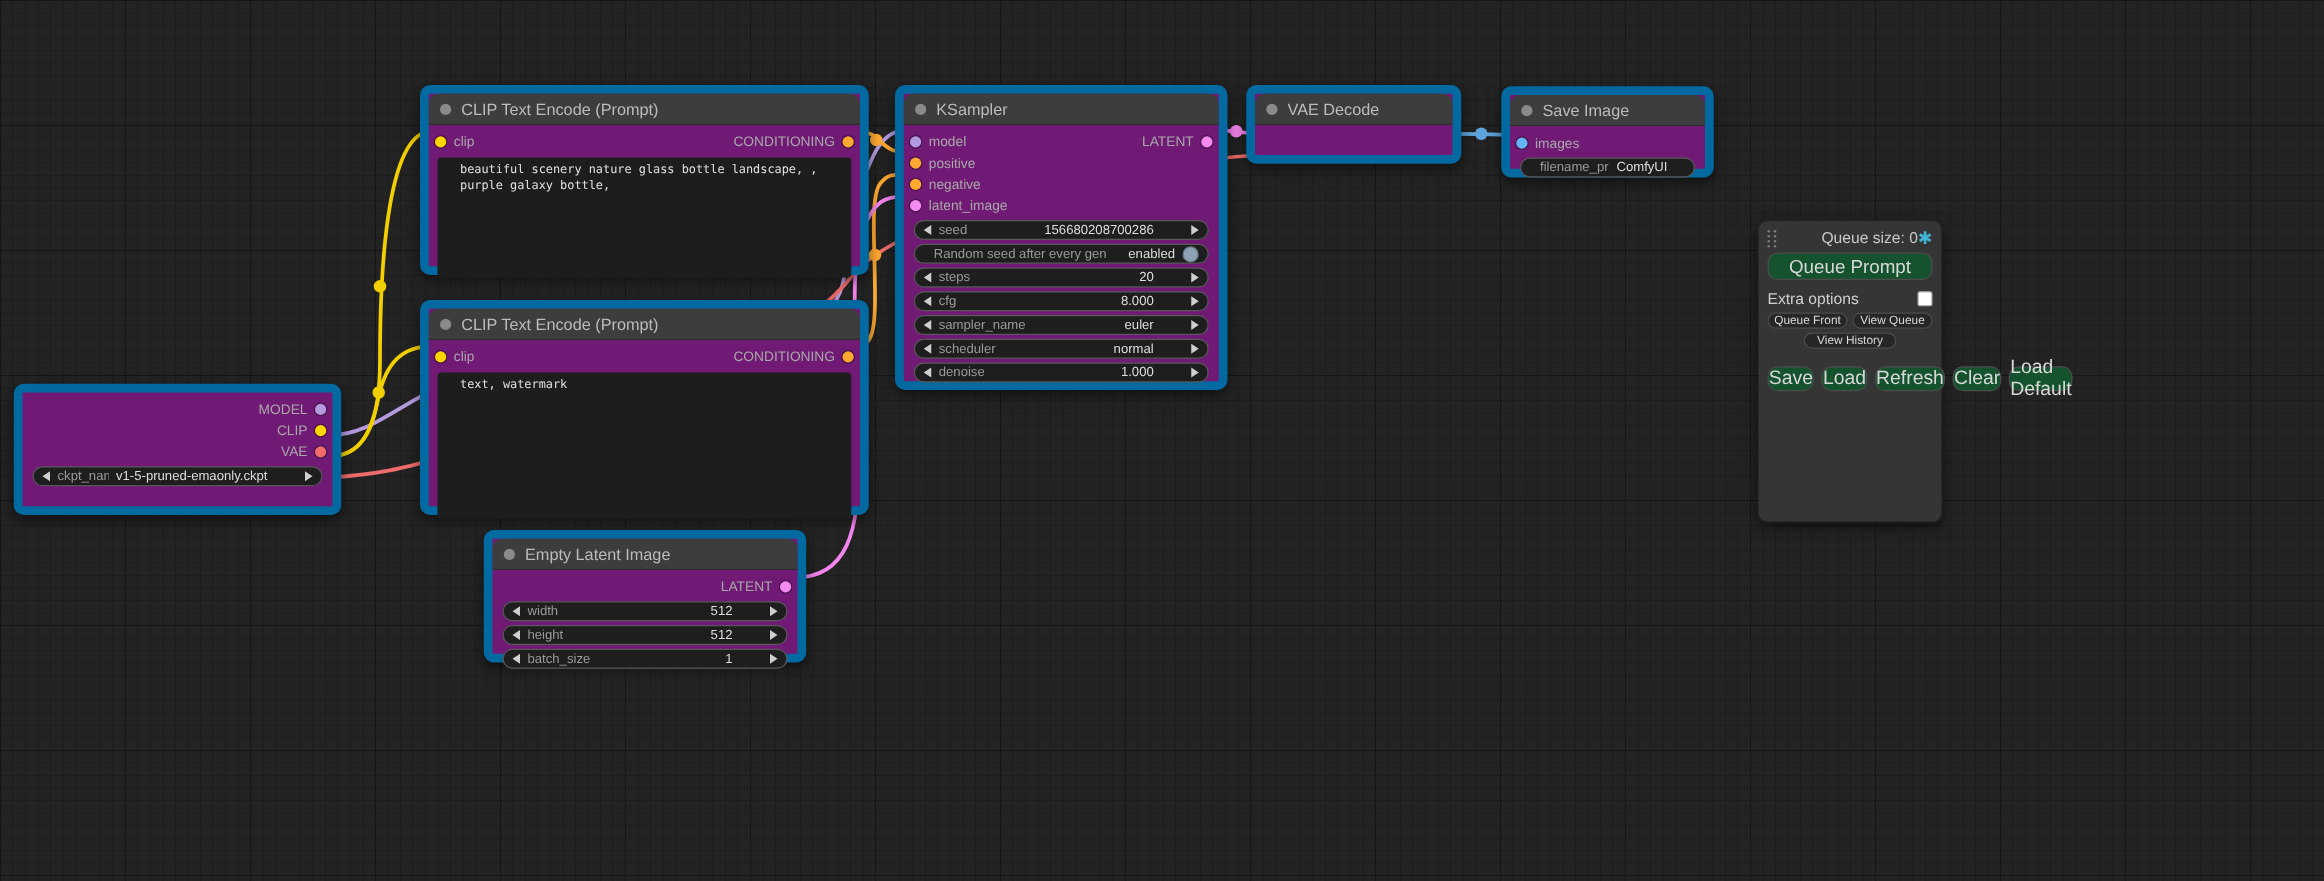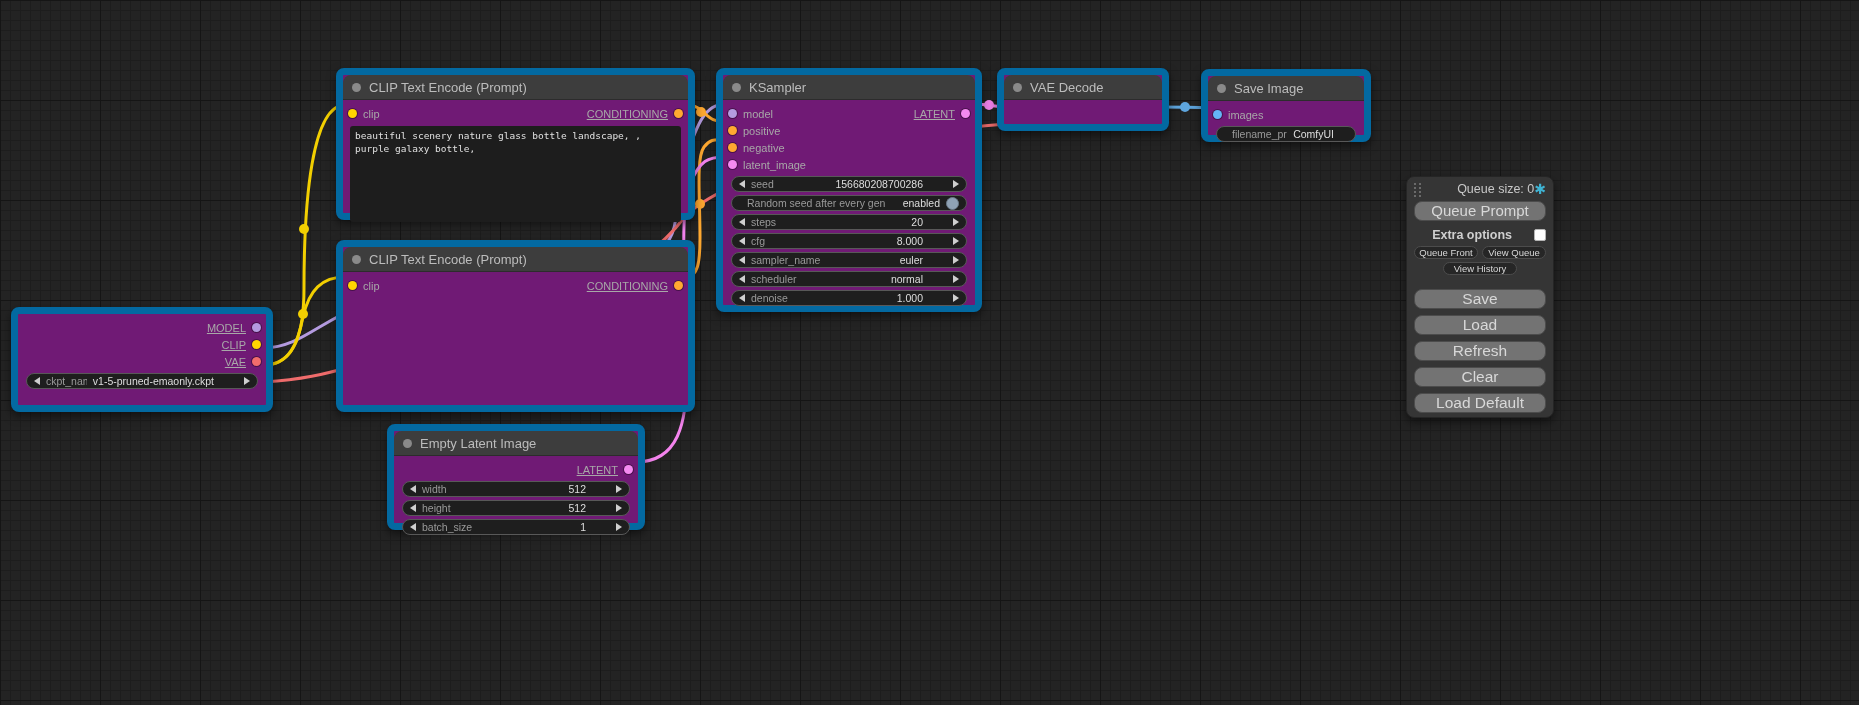--- a/index.html
+++ b/index.html
@@ -29,69 +29,69 @@
   }
   .node-header{
     height:24px;display:flex;align-items:center;gap:8px;padding:0 9px;
     background:#3d3d3d;border-bottom:1px solid #2c2c2c;border-radius:8px 8px 0 0;
   }
   .collapse-dot{width:9px;height:9px;border-radius:50%;background:#8a8a8a;flex:0 0 auto;}
   .node-title{font-size:13px;color:#bcbcbc;white-space:nowrap;overflow:hidden;}
   .ports{padding-top:5px;}
   .prow{height:17px;display:flex;align-items:center;justify-content:space-between;padding:0 5px;}
   .pside{display:flex;align-items:center;gap:6px;}
-  .pside.out{margin-left:auto;text-decoration:underline;}
+  .pside.out{margin-left:auto;}
   .pdot{width:9px;height:9px;border-radius:50%;flex:0 0 auto;box-shadow:0 0 0 1px rgba(0,0,0,.35);}
   .c-model{background:#b49be0}.c-clip{background:#ffd500}.c-vae{background:#f26c6c}
   .c-cond{background:#ffa931}.c-latent{background:#f48af0}.c-image{background:#64b5f6}
   .plabel{font-size:11px;color:#a8a8a8;white-space:nowrap;}
 
   .widget{
     height:16px;margin:3px 8px 0 8px;display:flex;align-items:center;gap:6px;
     background:#1e1e1e;border:1px solid #585858;border-radius:9px;padding:0 7px;box-sizing:border-box;
   }
   .wlabel{font-size:10.5px;color:#9a9a9a;white-space:nowrap;overflow:hidden;}
   .wvalue{font-size:10.5px;color:#dedede;margin-left:auto;white-space:nowrap;}
   .arr{width:0;height:0;flex:0 0 auto;}
   .arr.l{border-top:4px solid transparent;border-bottom:4px solid transparent;border-right:6px solid #cfcfcf;}
   .arr.r{border-top:4px solid transparent;border-bottom:4px solid transparent;border-left:6px solid #cfcfcf;}
   .toggle-circle{width:11px;height:11px;border-radius:50%;background:#8fa2b5;border:1px solid #6c7b8a;flex:0 0 auto;}
 
   .prompt-text{
-    margin:4px 7px 0 7px;background:#1d1d1d;border-radius:3px;padding:4px 5px;box-sizing:border-box;
+    margin:4px 7px 0 7px;background:#1d1d1d;border-radius:3px;padding:4px 18px;box-sizing:border-box;
     font-family:"DejaVu Sans Mono",monospace;font-size:9.5px;line-height:1.35;color:#e0e0e0;
     white-space:pre-wrap;word-break:break-word;overflow:hidden;
   }
 
   
   .queue-panel{
     position:absolute;left:1406px;top:176px;width:148px;height:242px;box-sizing:border-box;
     background:#353535;border:1px solid #252525;border-radius:8px;
     box-shadow:0 4px 10px rgba(0,0,0,.5);padding:4px 7px;display:flex;flex-direction:column;
   }
   .qp-top{display:flex;align-items:center;height:18px;margin-bottom:3px;}
   .drag-dots{width:7px;height:13px;position:relative;flex:0 0 auto;}
   .drag-dots::before{
     content:"";position:absolute;width:2px;height:2px;border-radius:50%;background:#7d7d7d;
     box-shadow:5px 0 0 #7d7d7d,0 4px 0 #7d7d7d,5px 4px 0 #7d7d7d,0 8px 0 #7d7d7d,5px 8px 0 #7d7d7d,0 12px 0 #7d7d7d,5px 12px 0 #7d7d7d;
   }
   .qp-size{flex:1;text-align:right;font-size:12.5px;color:#c8c8c8;}
   .gear{font-size:14px;color:#3fb3d3;line-height:1;flex:0 0 auto;cursor:pointer;}
   .btn{
-    background:#737373;border:1px solid #4c4c4c;border-radius:8px;color:#d8d8d8;
+    background:#14532d;border:1px solid #4c4c4c;border-radius:8px;color:#d8d8d8;
     display:flex;align-items:center;justify-content:center;box-sizing:border-box;cursor:pointer;
   }
   .btn-queue{height:22px;font-size:15px;margin-bottom:7px;}
-  .extra-row{display:flex;align-items:center;justify-content:flex-end;gap:22px;height:15px;margin-bottom:4px;font-weight:bold;}
+  .extra-row{display:flex;align-items:center;justify-content:space-between;gap:6px;height:15px;margin-bottom:4px;}
   .extra-label{font-size:12.5px;color:#cfcfcf;}
   .checkbox{width:12px;height:12px;background:#ffffff;border:1px solid #b5b5b5;border-radius:2px;box-sizing:border-box;cursor:pointer;}
   .small-row{display:flex;gap:4px;margin-bottom:3px;justify-content:center;}
   .btn-small{height:13px;font-size:9.5px;border-radius:8px;flex:1;background:#262626;}
   .btn-small.hist{flex:0 0 74px;}
-  .big-stack{margin-top:11px;display:flex;flex-direction:column;gap:6px;}
+  .big-stack{margin-top:11px;display:flex;flex-direction:row;gap:6px;}
   .btn-big{height:20px;font-size:15.5px;}
 </style>
 </head>
 <body>
 
 <svg id="wires">
   <path class="w-model" d="M264,348 C310,348 330,302 420,290 C540,276 620,282 662,248 C684,230 672,192 683,165 C695,132 702,104 725,104"></path>
   <path class="w-clip" d="M264,365 C296,365 304,330 304,288 C304,200 312,105 345,105"></path>
   <path class="w-clip" d="M264,365 C290,365 298,342 303,317 C309,290 322,277 345,277"></path>
   <path class="w-vae" d="M264,382 C330,378 340,366 430,348 C560,322 650,262 683,219 C722,172 900,131 1006,124"></path>
@@ -168,20 +168,21 @@
       <div class="pside">
           <span class="pdot c-clip"></span>
           <span class="plabel">clip</span>
         </div>
       <div class="pside out">
           <span class="plabel">CONDITIONING</span>
           <span class="pdot c-cond"></span>
         </div>
     </div>
   </div>
+  <div class="prompt-text" style="height:117px">text, watermark</div>
 </div>
 
 <div class="node" style="left:387px;top:424px;width:258px;height:106px">
   <div class="node-header">
     <span class="collapse-dot"></span>
     <span class="node-title">Empty Latent Image</span>
   </div>
   <div class="ports">
     <div class="prow">
         <div class="pside out">

